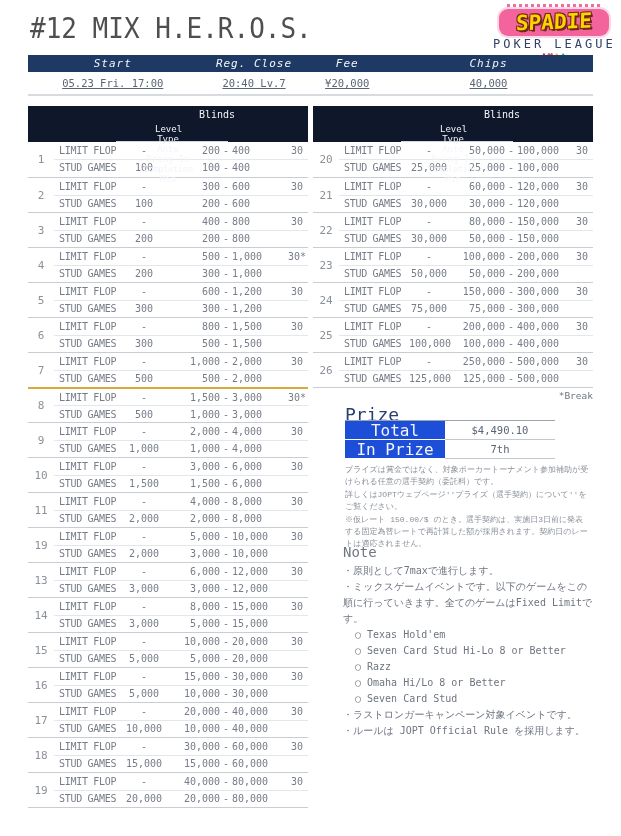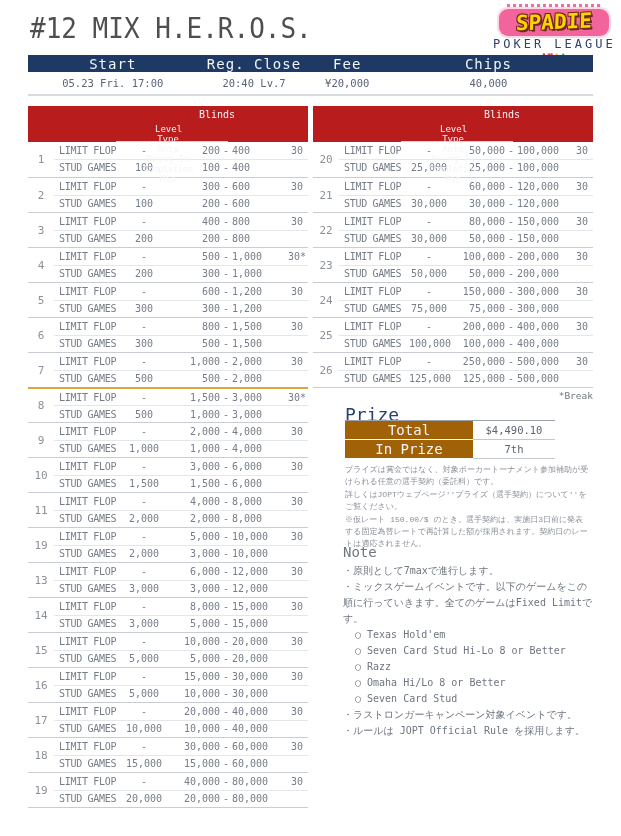--- a/index.html
+++ b/index.html
@@ -16,29 +16,29 @@
   .logo-brand{font-size:21px;font-weight:700;color:#ffd200;letter-spacing:0px;display:inline-block;
               transform:skewX(-4deg) rotate(-2deg);
               text-shadow:-1px -1px 0 #6d2a18,1px -1px 0 #6d2a18,-1px 1px 0 #6d2a18,1px 1px 0 #6d2a18,2px 2px 0 #6d2a18;}
   .logo-sub{font-size:12px;letter-spacing:3px;color:#33416b;margin-top:1px;white-space:nowrap;}
   .logo-suits{font-size:9px;line-height:9px;margin-top:1px;letter-spacing:1px;}
 
   
   .info-bar{position:absolute;left:28px;top:55px;width:565px;}
   .info-row{display:flex;}
   .info-head{background:#1e3a64;height:17px;}
-  .info-head .cell{color:#f3f5f9;font-size:14px;letter-spacing:1px;display:flex;align-items:center;justify-content:center;}
+  .info-head .cell{color:#f3f5f9;font-size:11px;letter-spacing:1px;display:flex;align-items:center;justify-content:center;font-style:italic;}
   .info-vals{height:22px;border-bottom:2px solid #d7dade;}
-  .info-vals .cell{color:#5a6474;font-size:10.5px;display:flex;align-items:center;justify-content:center;}
+  .info-vals .cell{color:#5a6474;font-size:10.5px;display:flex;align-items:center;justify-content:center;text-decoration:underline;}
   .cell.w0{width:30%;} .cell.w1{width:20%;} .cell.w2{width:13%;} .cell.w3{width:37%;}
 
   
   .blinds{position:absolute;top:106px;width:280px;border-bottom:1px solid #c9cdd3;}
   .blinds.left{left:28px;} .blinds.right{left:313px;}
-  .bl-head{background:#b91c1c;height:36px;position:relative;}
+  .bl-head{background:#0f172a;height:36px;position:relative;}
   .bl-group{color:#f3f5f9;font-size:10px;text-align:center;padding-top:3px;margin-left:45%;width:45%;height:15px;}
   .bl-cols{display:flex;color:#f3f5f9;font-size:9px;height:18px;align-items:center;flex-direction:column;}
   .bl-underline{position:absolute;left:88px;bottom:0;width:112px;height:1px;background:#cfd6e0;}
   .h-level{width:26px;text-align:center;} .h-type{width:70px;text-align:center;}
   .h-ante{width:40px;text-align:center;} .h-bringin{width:68px;text-align:center;}
   .h-completion{width:54px;text-align:center;letter-spacing:-0.5px;} .h-min{width:22px;text-align:center;}
 
   .level-block{display:flex;height:35px;box-sizing:border-box;border-top:1px solid #c9cdd3;}
   .level-block.first{border-top:none;}
   .level-block.break{border-top:2px solid #d9a83e;}
@@ -54,21 +54,21 @@
   .c-completion{width:54px;text-align:left;white-space:nowrap;}
   .c-min{width:22px;text-align:center;white-space:nowrap;}
 
   .break-note{position:absolute;left:313px;top:390px;width:280px;text-align:right;
               font-size:9.5px;color:#6f7680;}
 
   
   .prize-heading{position:absolute;left:345px;top:404px;font-size:18px;color:#27406e;}
   .prize-table{position:absolute;left:345px;top:420px;width:210px;border-top:1px solid #9aa2ad;}
   .prize-row{display:flex;height:19px;}
-  .prize-label{width:128px;background:#a16207;color:#f3f5f9;font-size:14px;
+  .prize-label{width:100px;background:#1d4ed8;color:#f3f5f9;font-size:16px;
                display:flex;align-items:center;justify-content:center;border-bottom:1px solid #fff;box-sizing:border-box;}
   .prize-value{flex:1;color:#5a6474;font-size:10.5px;display:flex;align-items:center;justify-content:center;
                border-bottom:1px solid #c3c8cf;box-sizing:border-box;}
 
   
   .disclaimer{position:absolute;left:345px;top:464px;width:246px;font-size:8px;line-height:1.55;
               color:#8a9099;font-family:Liberation Mono, monospace;}
   .disclaimer p{margin:0;}
 
   

